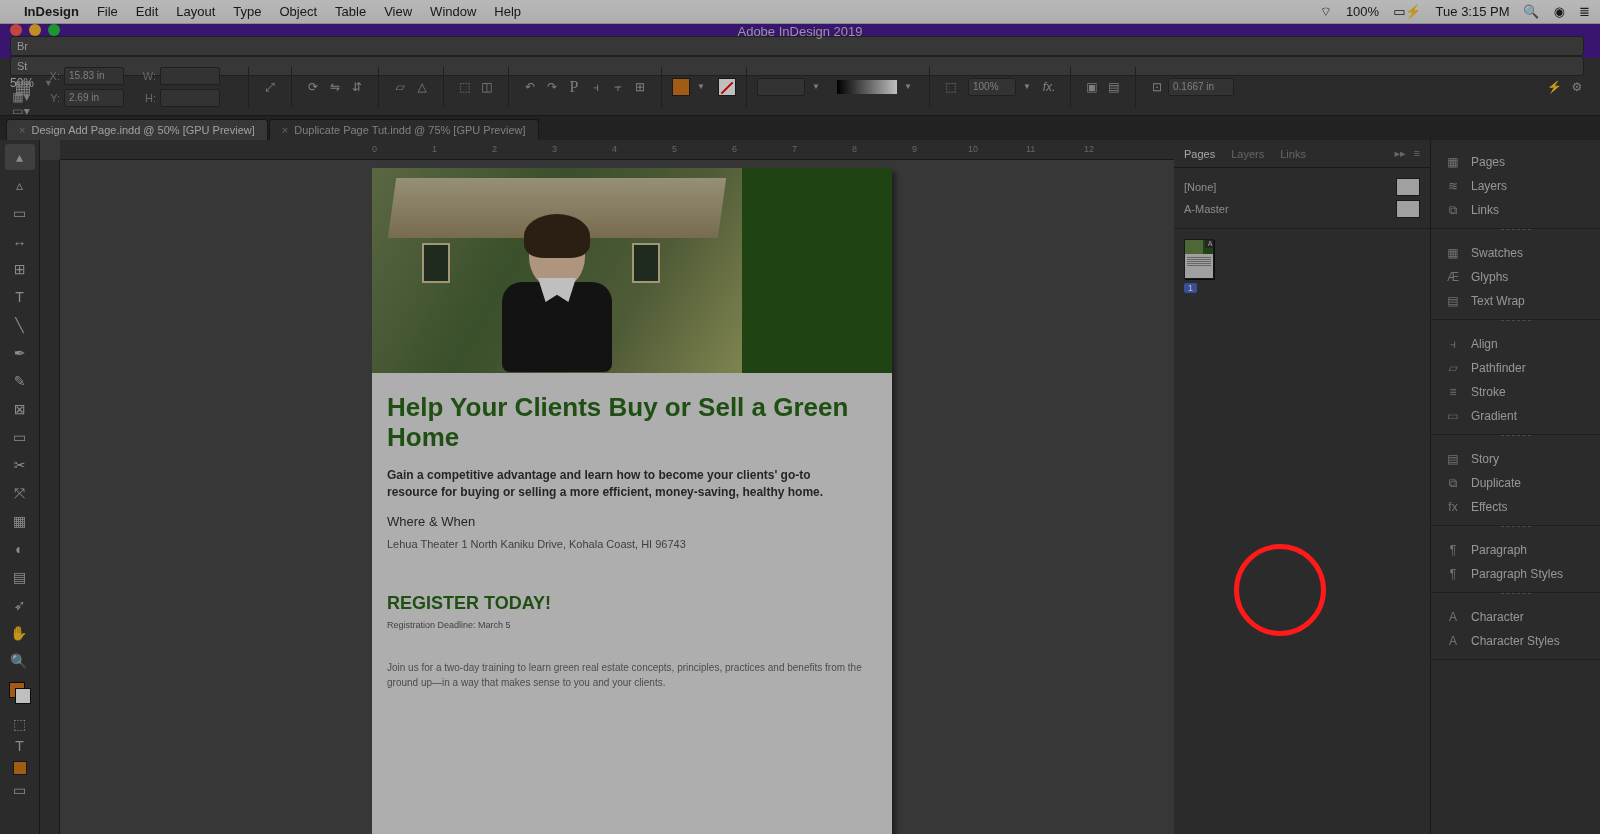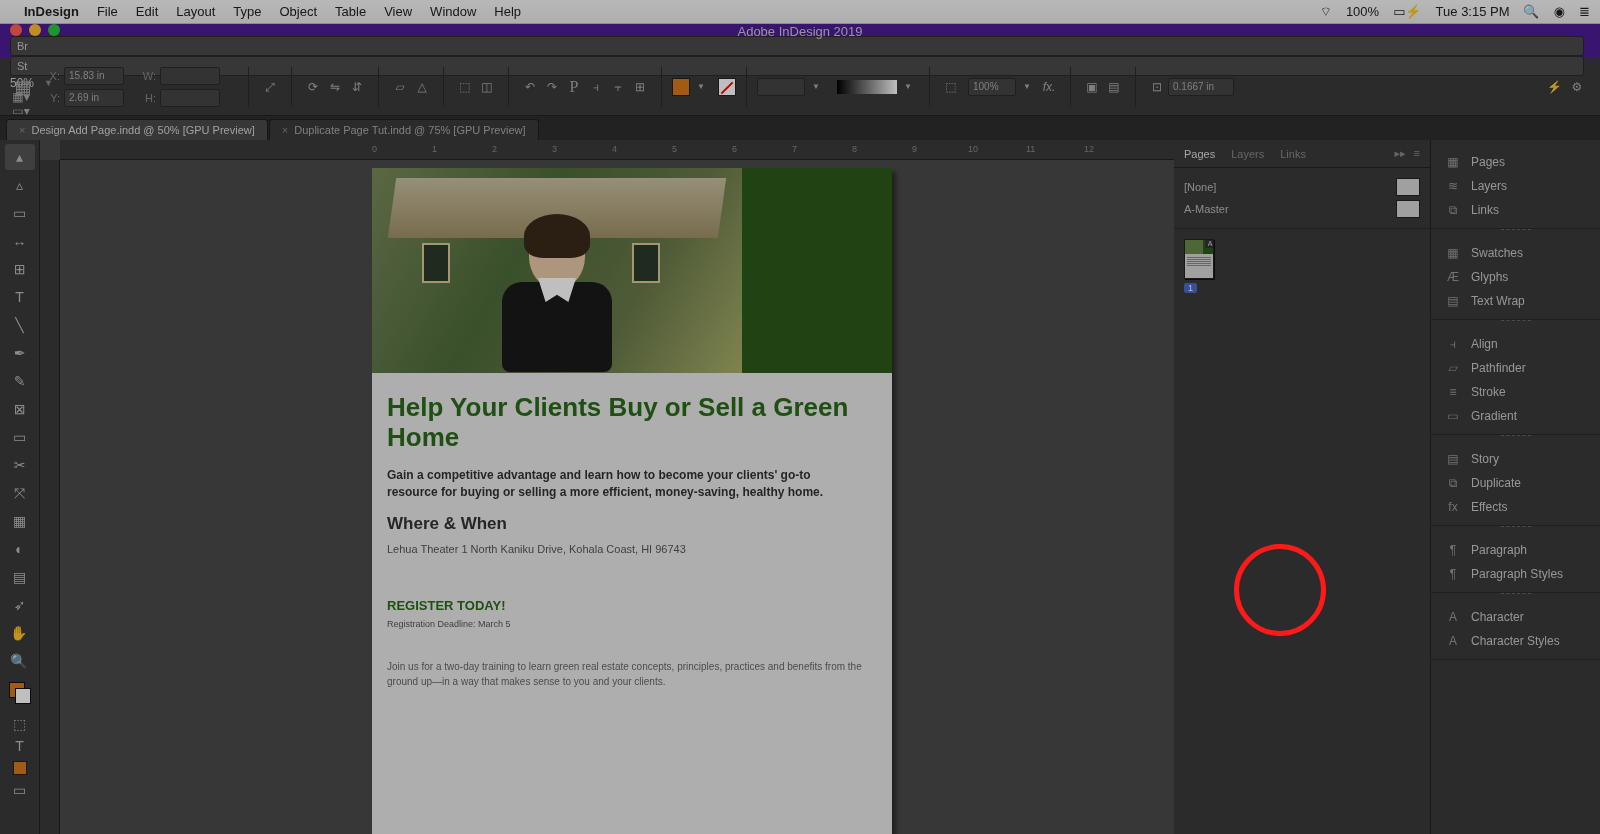--- a/index.html
+++ b/index.html
@@ -74,23 +74,23 @@
 .window2{position:absolute;left:260px;top:75px;width:28px;height:40px;background:#2a3a2a;border:2px solid #d8c89a;}
 .person{position:absolute;left:120px;top:50px;width:130px;height:155px;}
 .head{width:56px;height:70px;background:#e8c8a8;border-radius:50% 50% 45% 45%;margin:0 auto;}
 .hair{position:absolute;left:32px;top:-4px;width:66px;height:44px;background:#3a2a1a;border-radius:50% 50% 30% 30%;}
 .body{width:110px;height:90px;background:#1a1a1a;margin:-6px auto 0;border-radius:20px 20px 8px 8px;position:relative;}
 .collar{position:absolute;left:36px;top:-4px;width:38px;height:24px;background:#fff;clip-path:polygon(0 0,100% 0,80% 100%,50% 70%,20% 100%);}
 .hero-block{flex:1;background:#2a5a18;}
 .content{position:absolute;left:15px;top:225px;right:28px;}
 .h1{color:#2a6a1a;font-weight:800;font-size:26px;line-height:1.15;margin-bottom:14px;}
 .lead{font-size:12px;color:#333;font-weight:600;line-height:1.4;margin-bottom:14px;}
-.h3{font-weight:700;font-size:17px;color:#333;margin-bottom:8px;}
+.h3{font-weight:400;font-size:13px;color:#333;margin-bottom:8px;}
 .details{font-size:11px;color:#555;line-height:1.45;margin-bottom:40px;}
-.reg{color:#2a6a1a;font-weight:800;font-size:13px;margin-bottom:6px;}
+.reg{color:#2a6a1a;font-weight:800;font-size:18px;margin-bottom:6px;}
 .url{font-weight:700;font-size:11px;color:#333;}
 .deadline{font-size:9px;color:#555;margin-bottom:30px;}
 .para{font-size:10px;color:#666;line-height:1.5;margin-bottom:12px;}
 .para b{color:#555;}
 
 
 .pages-panel{width:256px;background:#3a3a3a;color:#bbb;font-size:11px;display:flex;flex-direction:column;}
 .pp-tabs{height:28px;display:flex;align-items:center;padding:0 10px;gap:16px;border-bottom:1px solid #222;}
 .pp-tabs .t{color:#888;}
 .pp-tabs .t.active{color:#ddd;}

